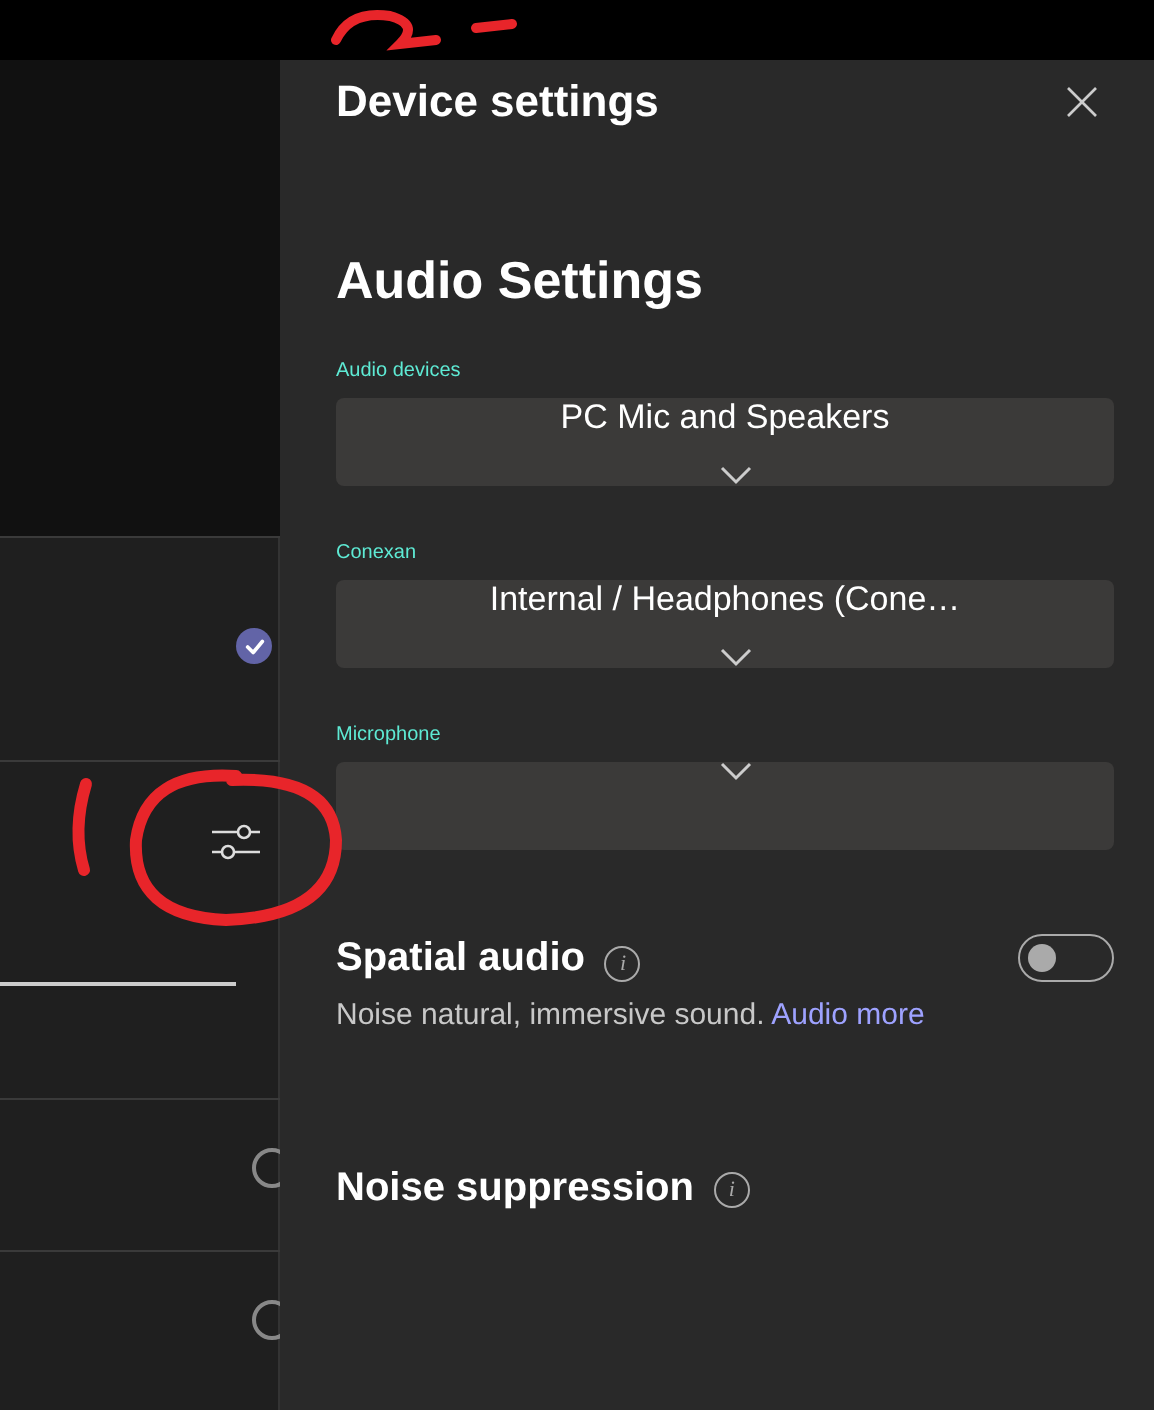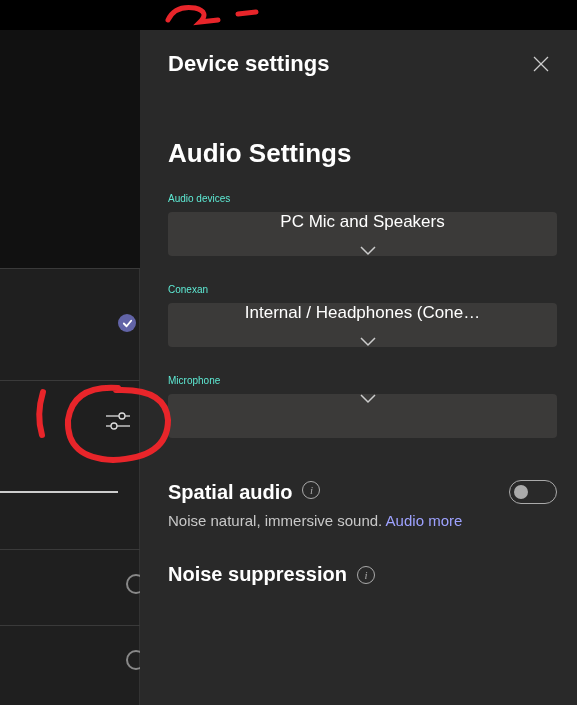--- a/index.html
+++ b/index.html
@@ -78,21 +78,21 @@
       height: 2px;
       background: #ccc;
     }
     .panel {
       position: absolute;
       left: 140px;
       top: 30px;
       width: 437px;
       height: 675px;
       background: #292929;
-      padding: 18px 20px 0 28px;
+      padding: 5px 20px 0 28px;
     }
     .panel-header {
       display: flex;
       justify-content: space-between;
       align-items: center;
       margin-bottom: 58px;
     }
     .panel-title {
       font-size: 22px;
       font-weight: 700;
@@ -138,21 +138,21 @@
     }
     .chevron { flex-shrink: 0; margin-left: 10px; }
     .spatial-row {
       display: flex;
       align-items: center;
       justify-content: space-between;
       margin-top: 42px;
     }
     .label-with-info {
       display: flex;
-      align-items: flex-start;
+      align-items: flex-end;
       gap: 10px;
     }
     .subsection-title {
       font-size: 20px;
       font-weight: 600;
     }
     .info-icon {
       width: 18px;
       height: 18px;
       border: 1.5px solid #aaa;
@@ -188,21 +188,21 @@
       margin-top: 8px;
     }
     .link {
       color: #9ea2ff;
       cursor: pointer;
     }
     .noise-row {
       display: flex;
       align-items: center;
       gap: 10px;
-      margin-top: 34px;
+      margin-top: 67px;
     }
     
     .annotation { position: absolute; pointer-events: none; }
   </style>
 </head>
 <body>
 
 <div class="left-strip">
   <div class="top-black"></div>
   <div class="left-dark-block"></div>

